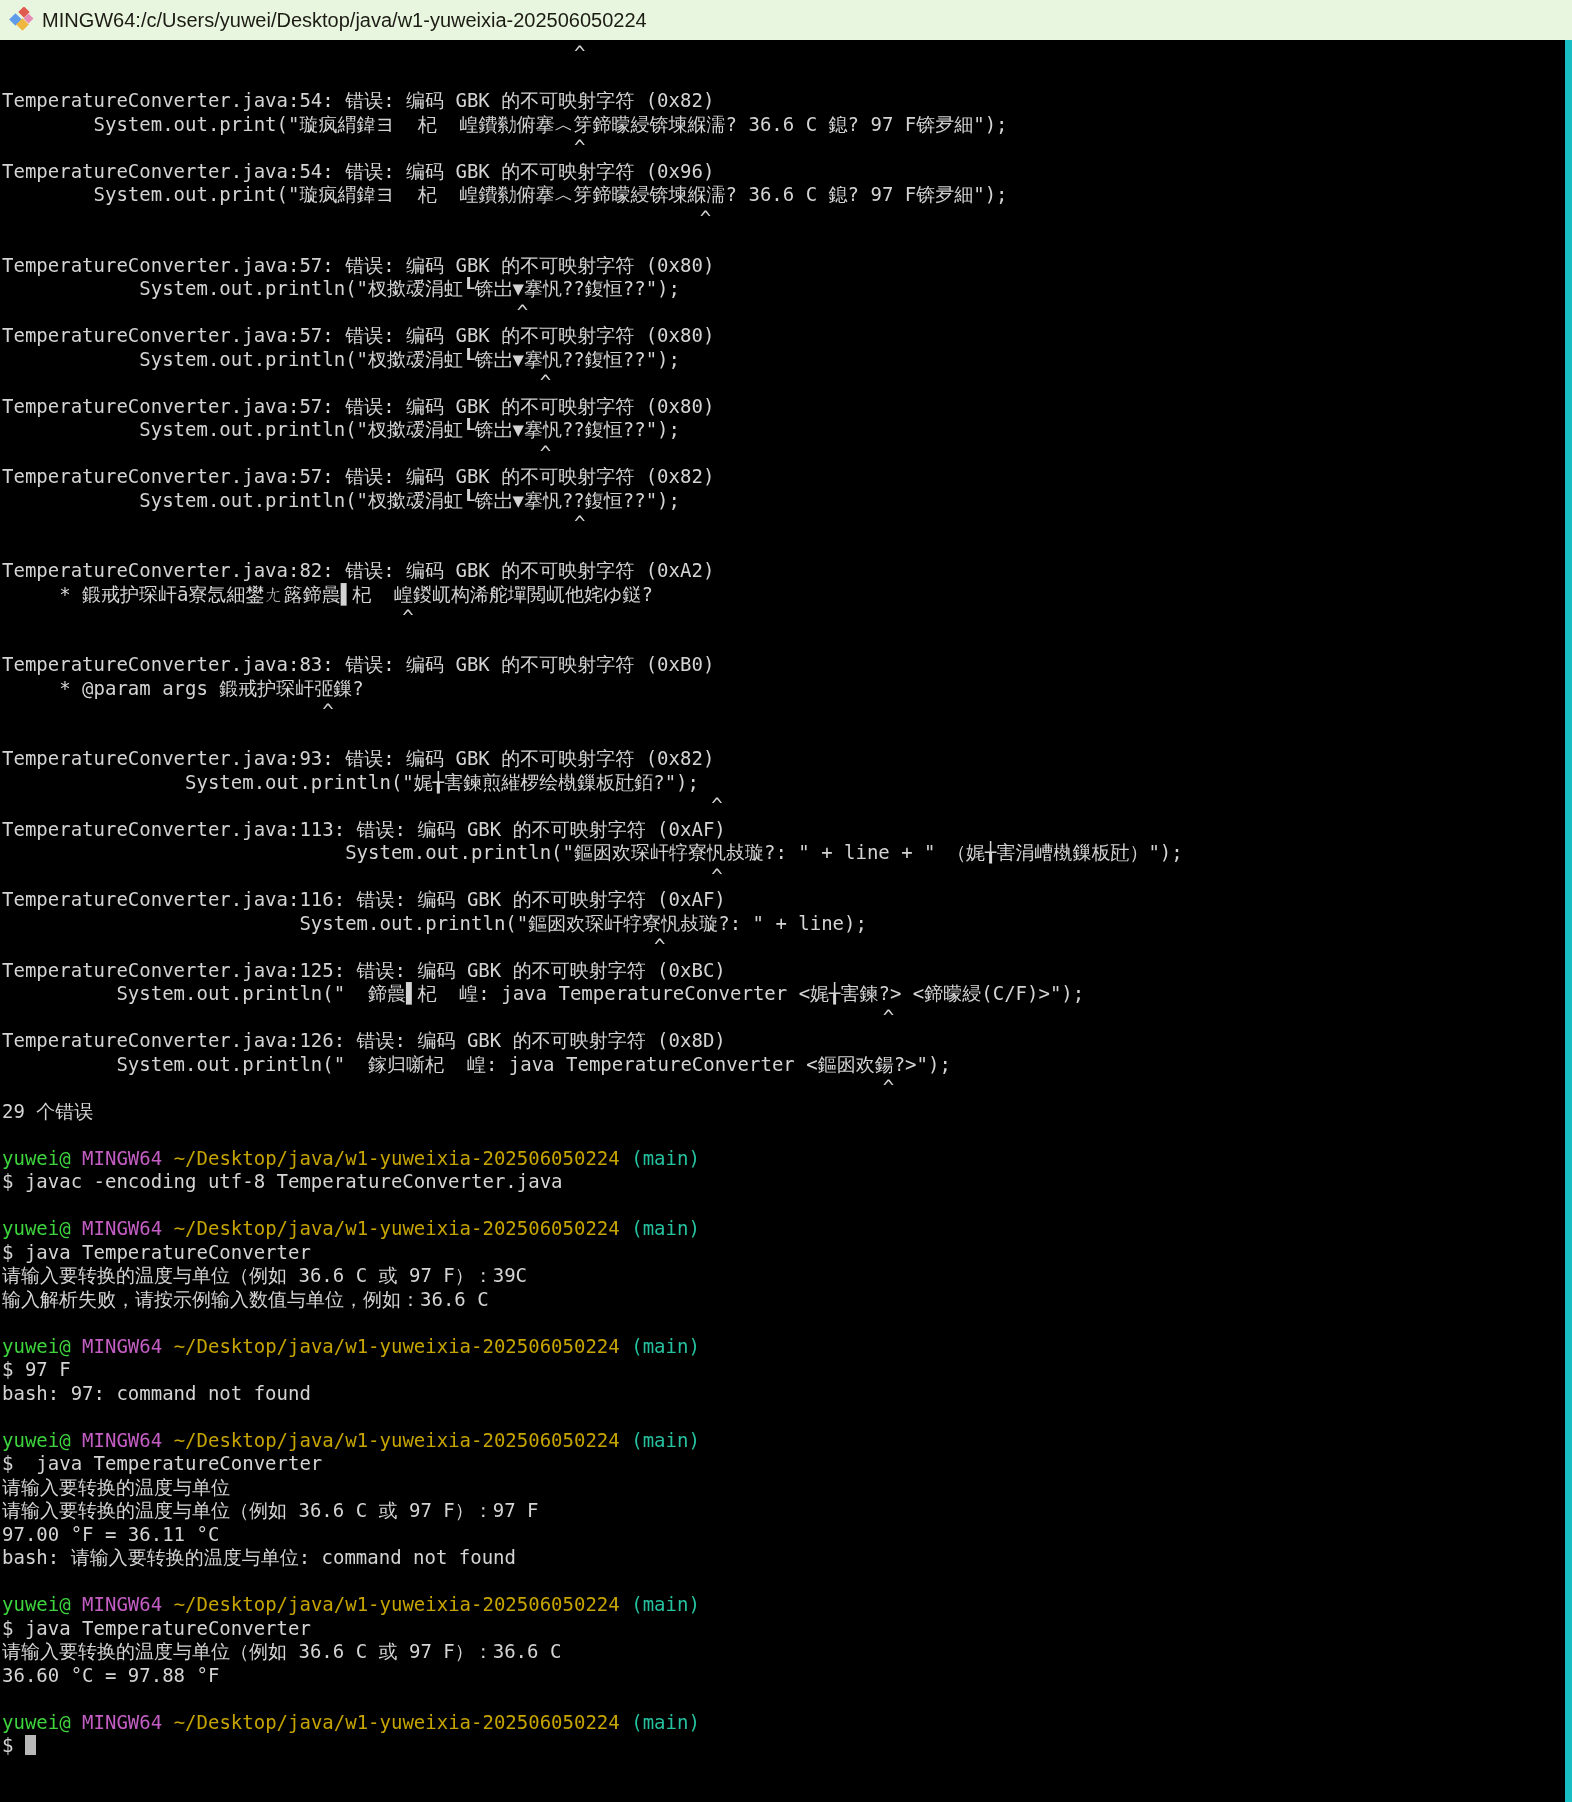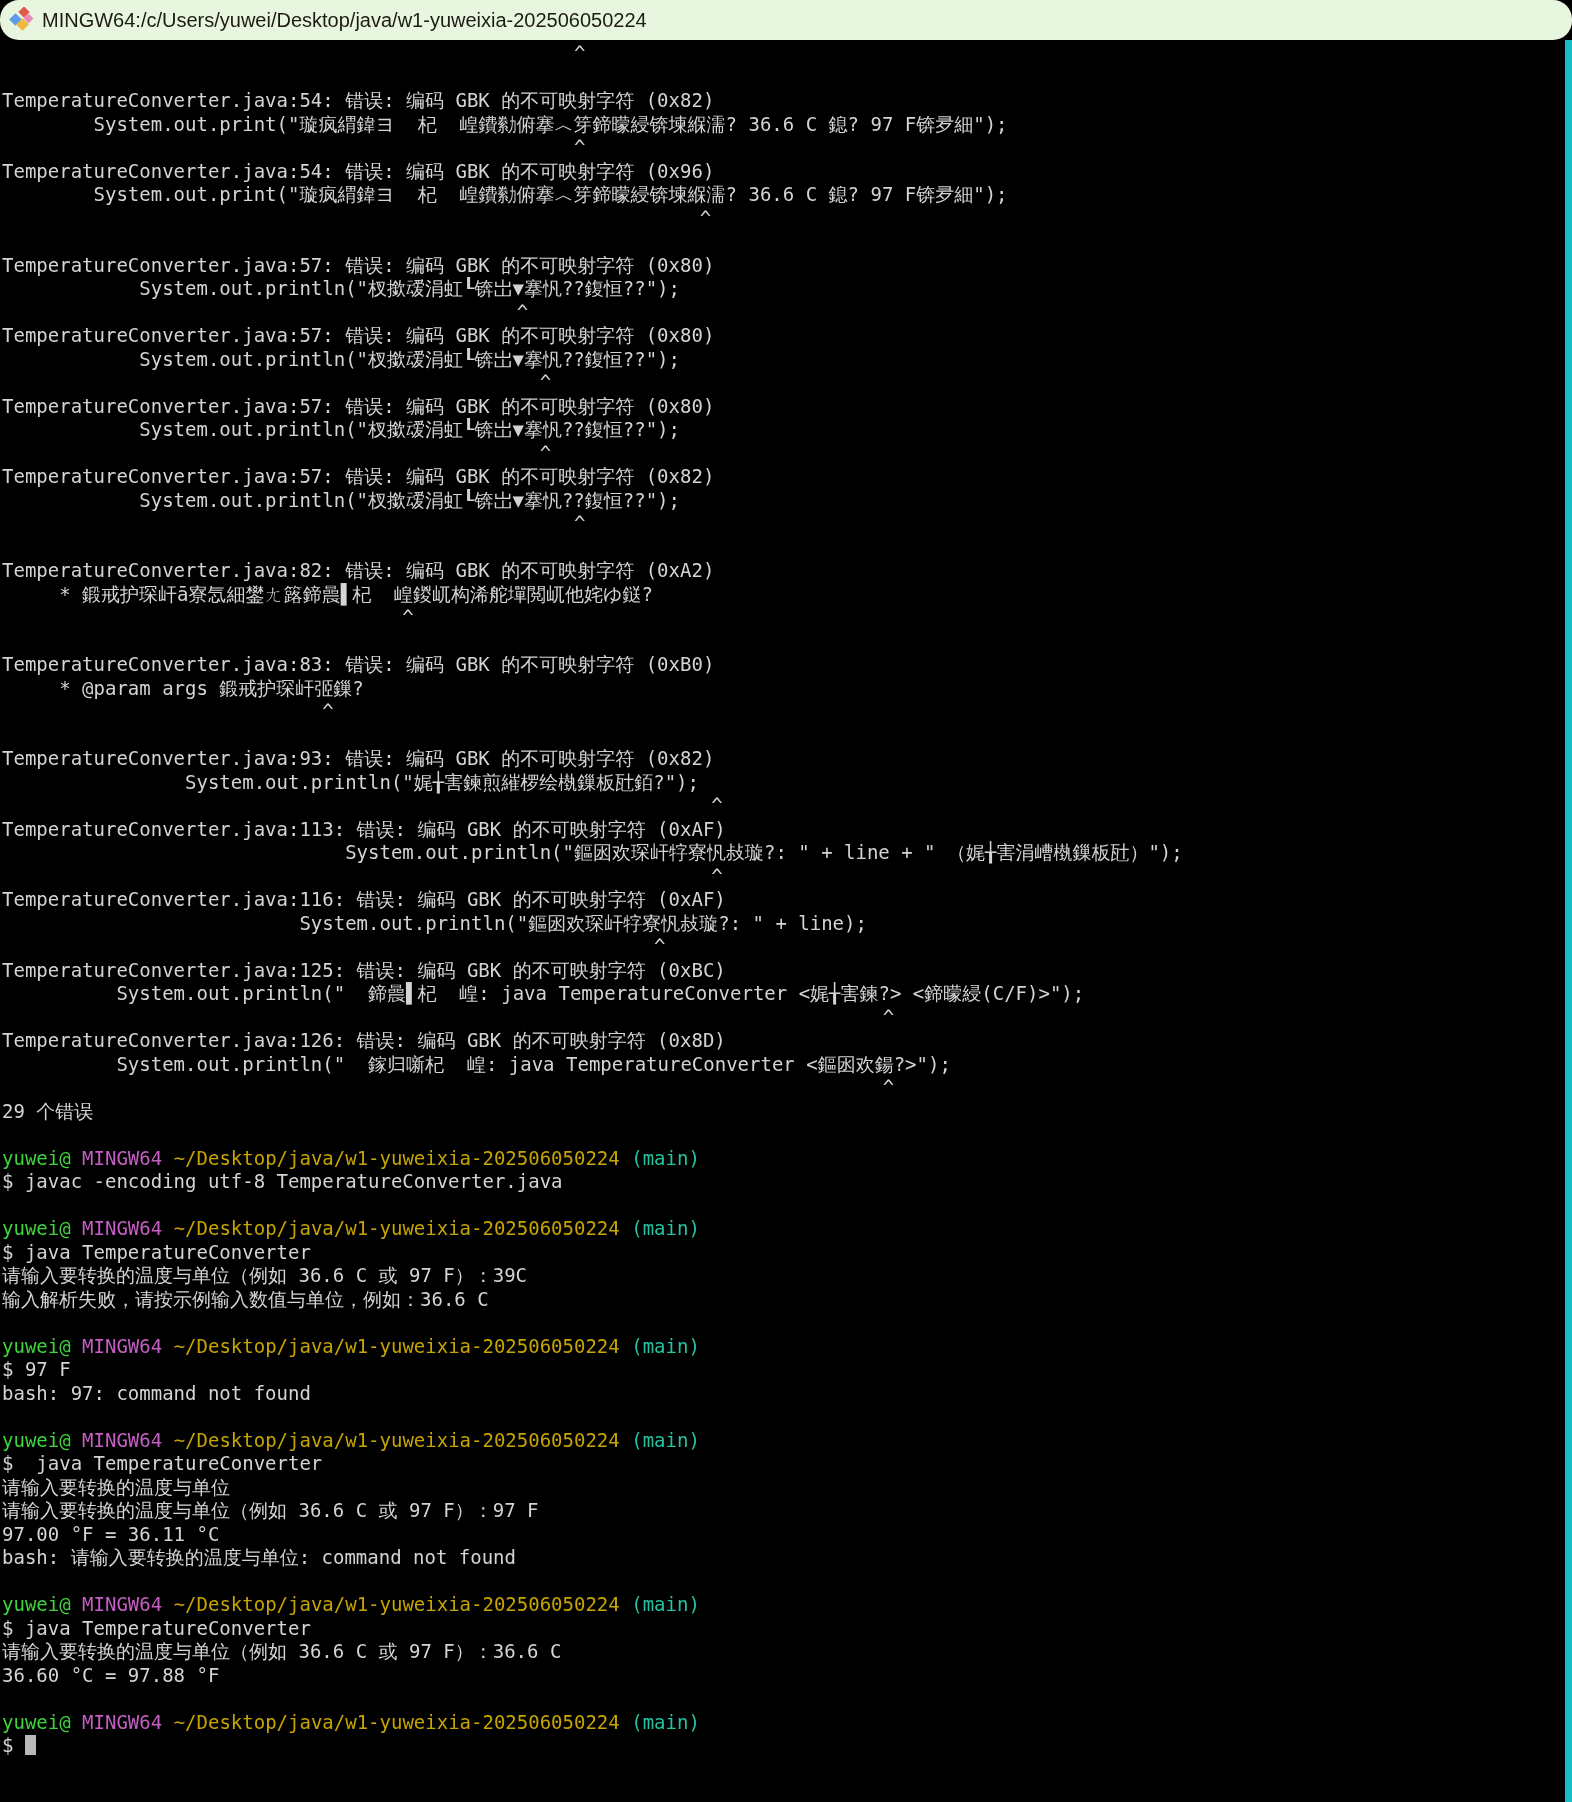--- a/index.html
+++ b/index.html
@@ -1,20 +1,20 @@
 <!DOCTYPE html>
 <html><head>
 <meta charset="utf-8">
 <style>
   html,body{margin:0;padding:0;background:#000;}
   body{width:1572px;height:1802px;overflow:hidden;position:relative;}
   .titlebar{
     height:40px;background:#e9f6df;display:flex;align-items:center;
     font-family:"Liberation Sans",sans-serif;font-size:20px;color:#1c1c14;
-    padding-left:8px;box-sizing:border-box;width:1572px;border-radius:19px;
+    padding-left:8px;box-sizing:border-box;width:1572px;
   }
   .titlebar .app-icon{width:26px;height:26px;margin-right:8px;flex:0 0 auto;}
   .terminal{
     position:absolute;top:40px;left:0;right:0;bottom:0;background:#000;
     font-family:"DejaVu Sans Mono","Liberation Mono",monospace;
     font-size:19px;line-height:23.5px;color:#d4d4d4;
     padding:2px 0 0 2px;white-space:pre;overflow:hidden;
   }
   .row{height:23.5px;white-space:pre;}
   .scrollbar{

